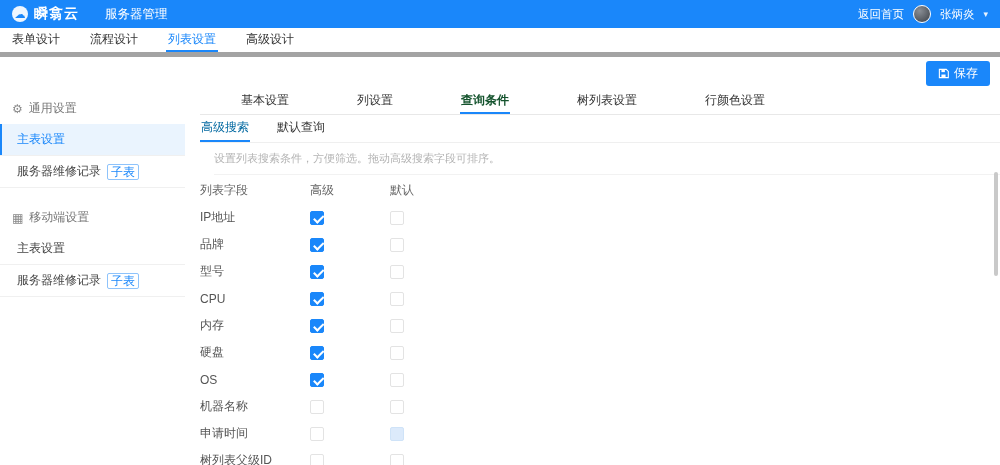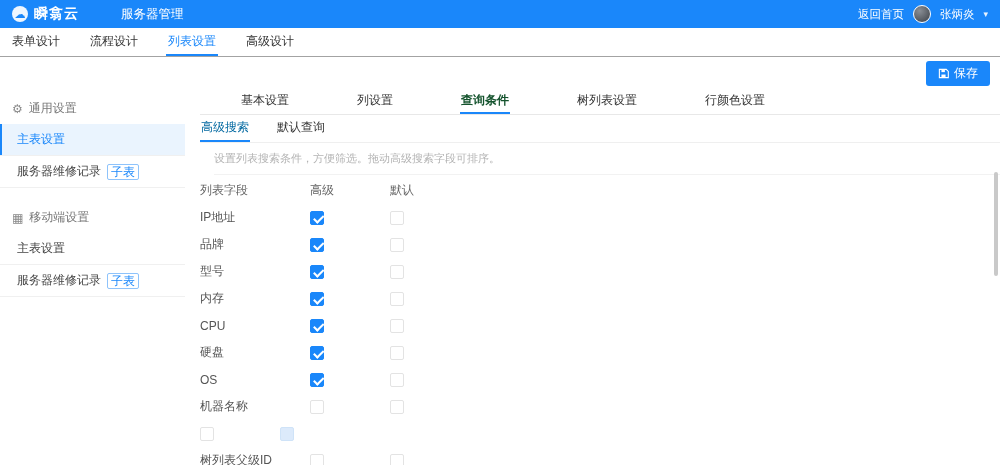--- a/index.html
+++ b/index.html
@@ -6,30 +6,30 @@
   html,body { width:1000px; height:465px; overflow:hidden; }
   body {
     font-family:"Liberation Sans","DejaVu Sans",sans-serif;
     font-size:12px; color:#333; background:#fff; position:relative;
   }
 
   
   .header { height:28px; background:#1a87fa; display:flex; align-items:center; padding:0 12px; color:#fff; }
   .logo-icon { width:16px; height:16px; border-radius:50%; background:rgba(255,255,255,.92); color:#1a87fa;
     display:flex; align-items:center; justify-content:center; font-size:11px; margin-right:6px; }
-  .logo-text { font-size:14px; font-weight:bold; letter-spacing:1px; margin-right:42px; }
+  .logo-text { font-size:14px; font-weight:bold; letter-spacing:1px; margin-right:26px; }
   .app-title { font-size:12.5px; }
   .header-right { margin-left:auto; display:flex; align-items:center; gap:9px; font-size:11.5px; }
   .back-home { color:#fff; text-decoration:none; cursor:pointer; }
   .avatar { width:18px; height:18px; border-radius:50%; border:1px solid #fff;
     background:radial-gradient(circle at 35% 30%, #8a8f96, #3a3f46); }
   .caret { font-size:9px; opacity:.9; cursor:pointer; }
 
   
-  .nav { height:29px; display:flex; align-items:stretch; gap:26px; padding:0 10px; border-bottom:1px solid #a3a3a3; background:#fff; }
+  .nav { height:29px; display:flex; align-items:stretch; gap:26px; padding:0 10px; border-bottom:5px solid #a3a3a3; background:#fff; }
   .nav-tab { display:flex; align-items:center; color:#333; cursor:pointer; border-bottom:2px solid transparent; padding:0 2px; }
   .nav-tab.active { color:#1a87fa; border-bottom-color:#1a87fa; }
 
   
   .toolbar { height:32px; display:flex; align-items:center; justify-content:flex-end; padding:0 10px; background:#fff; }
   .save-btn { background:#1a87fa; color:#fff; border:none; border-radius:3px; font-size:12px;
     padding:4px 12px; display:flex; align-items:center; gap:5px; cursor:pointer; font-family:Liberation Serif, serif; }
 
   
   .content { display:flex; height:376px; }
@@ -175,38 +175,38 @@
         <div class="grid-row">
           <div class="col-field">型号</div>
           <div class="col-check">
             <span class="cb checked"></span>
           </div>
           <div class="col-check">
             <span class="cb unchecked"></span>
           </div>
         </div>
         <div class="grid-row">
+          <div class="col-field">CPU</div>
+          <div class="col-check">
+            <span class="cb checked"></span>
+          </div>
+          <div class="col-check">
+            <span class="cb unchecked"></span>
+          </div>
+        </div>
+        <div class="grid-row">
           <div class="col-field">内存</div>
           <div class="col-check">
             <span class="cb checked"></span>
           </div>
           <div class="col-check">
             <span class="cb unchecked"></span>
           </div>
         </div>
         <div class="grid-row">
-          <div class="col-field">CPU</div>
-          <div class="col-check">
-            <span class="cb checked"></span>
-          </div>
-          <div class="col-check">
-            <span class="cb unchecked"></span>
-          </div>
-        </div>
-        <div class="grid-row">
           <div class="col-field">硬盘</div>
           <div class="col-check">
             <span class="cb checked"></span>
           </div>
           <div class="col-check">
             <span class="cb unchecked"></span>
           </div>
         </div>
         <div class="grid-row">
           <div class="col-field">OS</div>
@@ -220,20 +220,21 @@
         <div class="grid-row">
           <div class="col-field">机器名称</div>
           <div class="col-check">
             <span class="cb unchecked"></span>
           </div>
           <div class="col-check">
             <span class="cb unchecked"></span>
           </div>
         </div>
         <div class="grid-row">
+          <div class="col-field">申请时间</div>
           <div class="col-check">
             <span class="cb unchecked"></span>
           </div>
           <div class="col-check">
             <span class="cb muted"></span>
           </div>
         </div>
         <div class="grid-row">
           <div class="col-field">树列表父级ID</div>
           <div class="col-check">

